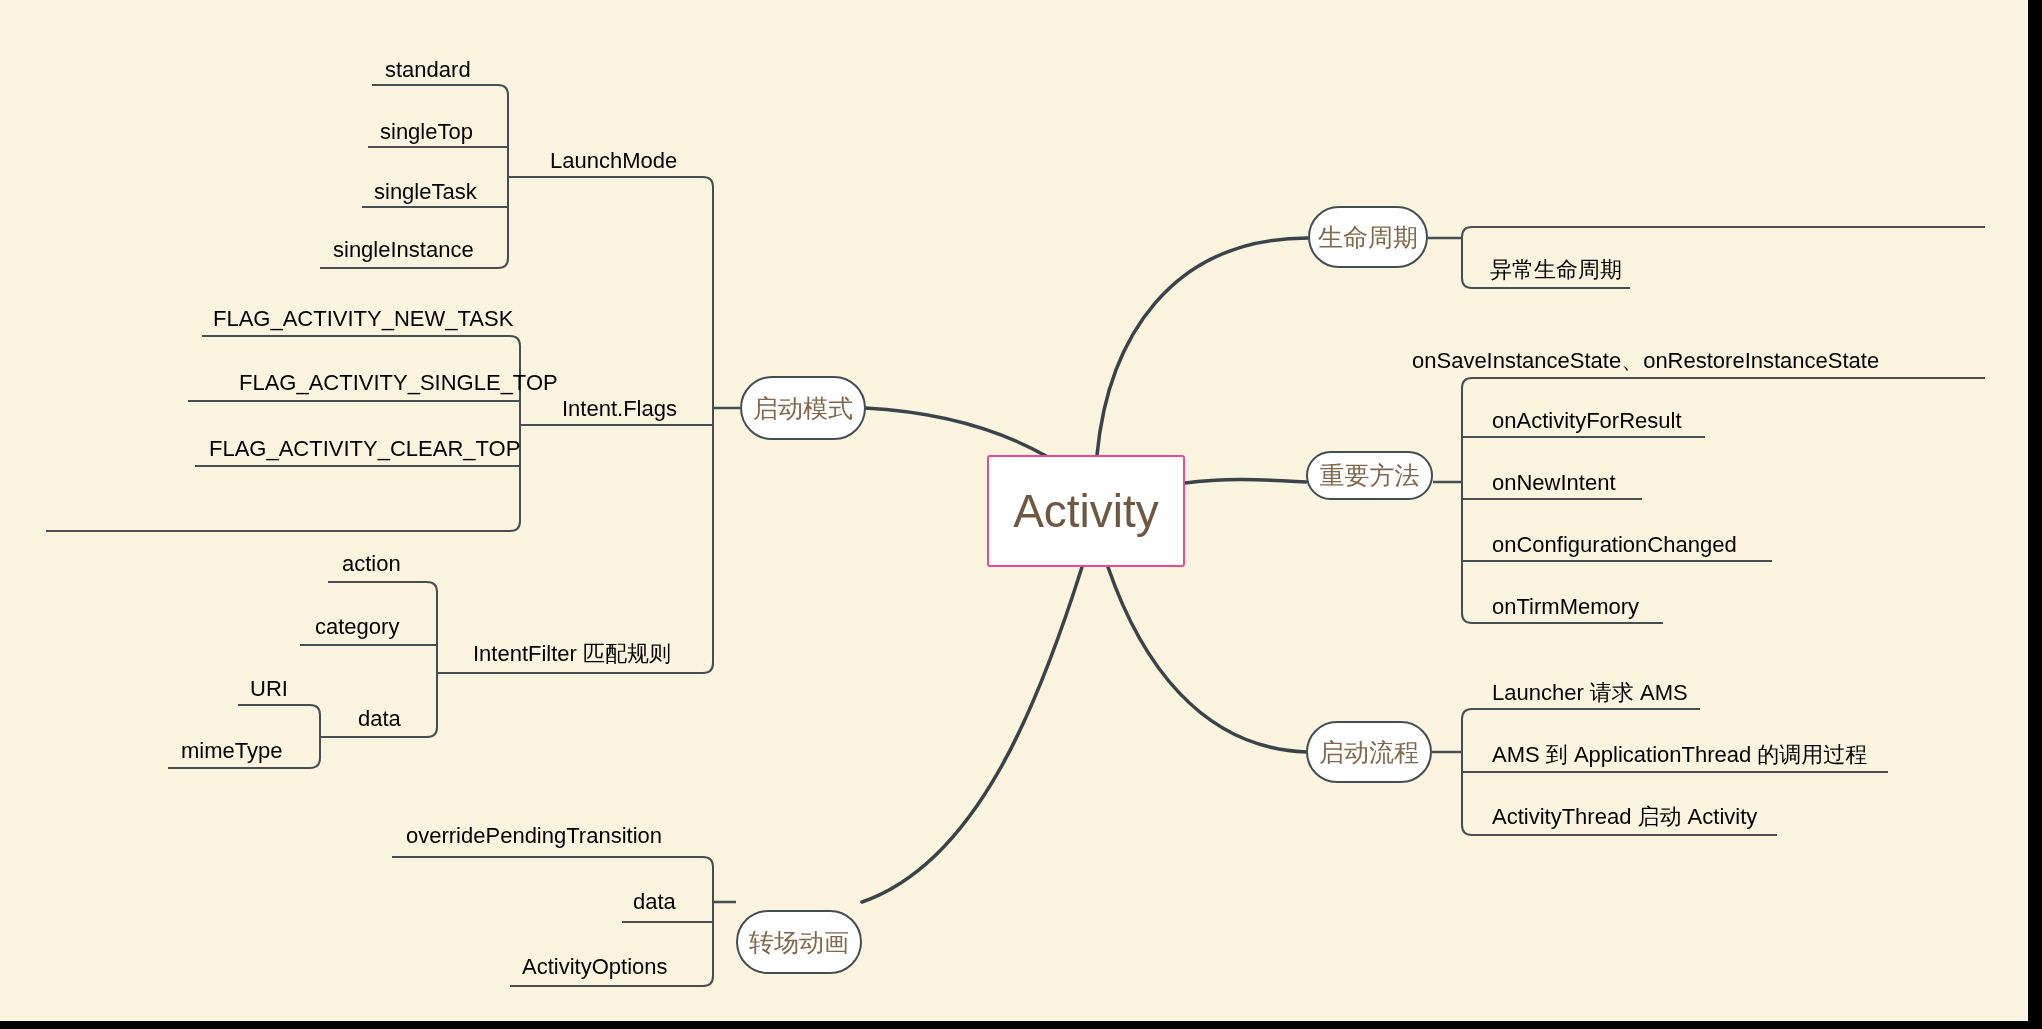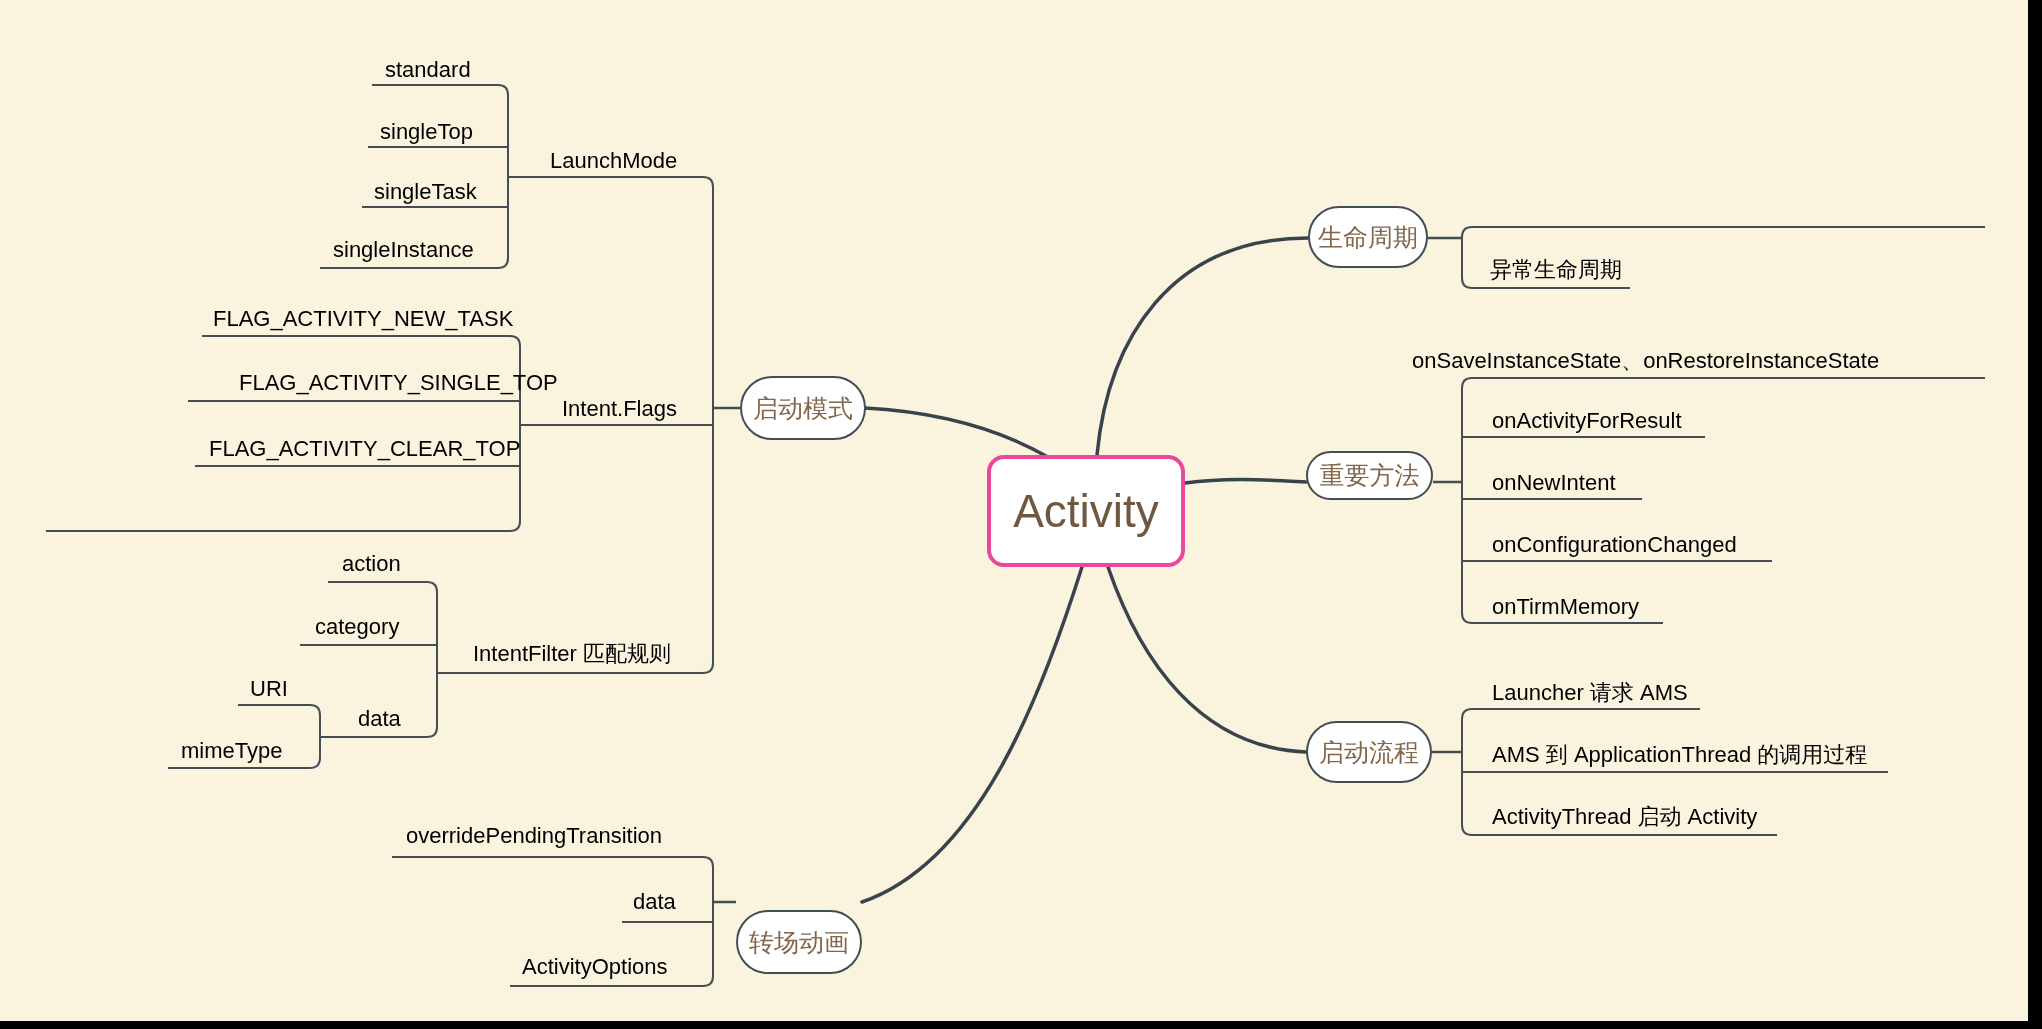--- a/index.html
+++ b/index.html
@@ -13,21 +13,21 @@
     position:absolute;white-space:nowrap;
     font-size:22px;color:#000000;line-height:1.15;
   }
   .pill{
     position:absolute;display:flex;align-items:center;justify-content:center;
     background:#ffffff;border:2.5px solid #434d54;border-radius:34px;
     font-size:25px;color:#83674b;box-sizing:border-box;
   }
   .central{
     position:absolute;display:flex;align-items:center;justify-content:center;
-    background:#ffffff;border:4px solid #ec4899;border-radius:17px;
+    background:#ffffff;border:2px solid #ec4899;border-radius:3px;
     font-size:46px;color:#6f5740;box-sizing:border-box;
   }
   .edgebar{position:absolute;background:#000;}
 </style>
 </head>
 <body>
 
 <div id="stage">
 
   <svg id="wires" viewBox="0 0 2042 1029" fill="none">

